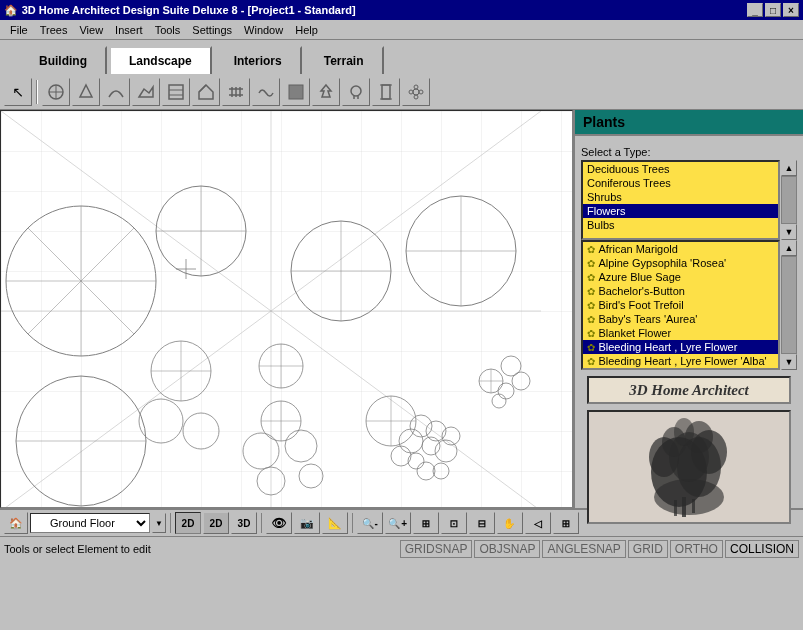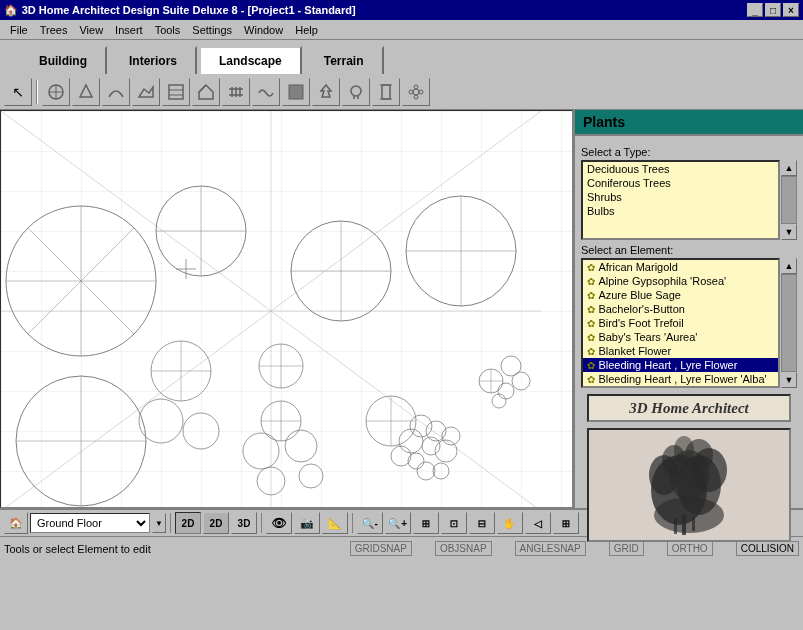--- a/index.html
+++ b/index.html
@@ -127,21 +127,21 @@
       flex-direction: column;
     }
 
     .panel-label {
       font-size: 11px;
       margin-bottom: 2px;
       margin-top: 4px;
     }
 
     .list-box {
-      background: #fef9c3;
+      background: #fde047;
       border: 2px inset #808080;
       overflow-y: auto;
       font-size: 11px;
     }
 
     .list-box-type {
       height: 80px;
     }
 
     .list-box-element {
@@ -199,21 +199,21 @@
       width: 24px; height: 22px;
       border: 1px outset #c0c0c0;
       background: #c0c0c0;
       display: flex; align-items: center; justify-content: center;
       font-size: 10px;
     }
     #floor-select {
       background: white;
       border: 1px inset #808080;
       height: 20px;
-      padding: 0 2px;
+      padding: 0 15px;
       font-size: 11px;
       width: 120px;
     }
     .floor-dropdown {
       width: 14px; height: 20px;
       background: #c0c0c0;
       border: 1px outset #c0c0c0;
       cursor: pointer;
       display: flex; align-items: center; justify-content: center;
       font-size: 8px;
@@ -246,26 +246,25 @@
       display: flex;
       align-items: center;
       padding: 0 4px;
       gap: 2px;
     }
     #status-text {
       flex: 1;
       font-size: 11px;
     }
     .status-indicator {
-      font-size: 10px;
+      font-size: 12px;
       padding: 1px 4px;
       border: 1px solid #808080;
       background: #c0c0c0;
       color: #606060;
-      margin-left: 21px;
     }
     .status-indicator.active {
       color: black;
     }
 
     
     #canvas-svg {
       width: 100%;
       height: 100%;
     }
@@ -293,25 +292,25 @@
   <span>Tools</span>
   <span>Settings</span>
   <span>Window</span>
   <span>Help</span>
 </div>
 
 <div id="nav-tabs">
   <div class="nav-tab">
     <span>Building</span>
   </div>
+  <div class="nav-tab active">
+    <span>Landscape</span>
+  </div>
   <div class="nav-tab">
     <span>Interiors</span>
-  </div>
-  <div class="nav-tab active">
-    <span>Landscape</span>
   </div>
   <div class="nav-tab">
     <span>Terrain</span>
   </div>
 </div>
 
 <div id="toolbar">
   <div class="tool-btn">↖</div>
   <div class="tool-separator"></div>
   <div class="tool-btn">
@@ -488,30 +487,30 @@
 
   <div id="right-panel">
     <div id="panel-title">Plants</div>
     <div id="panel-content">
       <div class="panel-label">Select a Type:</div>
       <div style="display:flex;">
         <div class="list-box list-box-type" style="flex:1;">
           <div class="list-item">Deciduous Trees</div>
           <div class="list-item">Coniferous Trees</div>
           <div class="list-item">Shrubs</div>
+          <div class="list-item selected">Flowers</div>
           <div class="list-item">Bulbs</div>
         </div>
         <div style="display:flex; flex-direction:column; margin-left:1px;">
           <div style="background:#c0c0c0; border:1px outset #c0c0c0; width:16px; height:16px; display:flex; align-items:center; justify-content:center; cursor:pointer; font-size:9px;">▲</div>
           <div style="flex:1; background:#a0a0a0; border:1px solid #808080; width:16px;"></div>
           <div style="background:#c0c0c0; border:1px outset #c0c0c0; width:16px; height:16px; display:flex; align-items:center; justify-content:center; cursor:pointer; font-size:9px;">▼</div>
         </div>
       </div>
 
-      <div class="panel-label">Select an Element:</div>
       <div style="display:flex;">
         <div class="list-box list-box-element" style="flex:1;">
           <div class="list-item list-item-with-icon"><span class="plant-icon">✿</span>African Marigold</div>
           <div class="list-item list-item-with-icon"><span class="plant-icon">✿</span>Alpine Gypsophila 'Rosea'</div>
           <div class="list-item list-item-with-icon"><span class="plant-icon">✿</span>Azure Blue Sage</div>
           <div class="list-item list-item-with-icon"><span class="plant-icon">✿</span>Bachelor's-Button</div>
           <div class="list-item list-item-with-icon"><span class="plant-icon">✿</span>Bird's Foot Trefoil</div>
           <div class="list-item list-item-with-icon"><span class="plant-icon">✿</span>Baby's Tears 'Aurea'</div>
           <div class="list-item list-item-with-icon"><span class="plant-icon">✿</span>Blanket Flower</div>
           <div class="list-item list-item-with-icon selected"><span class="plant-icon">✿</span>Bleeding Heart , Lyre Flower</div>

